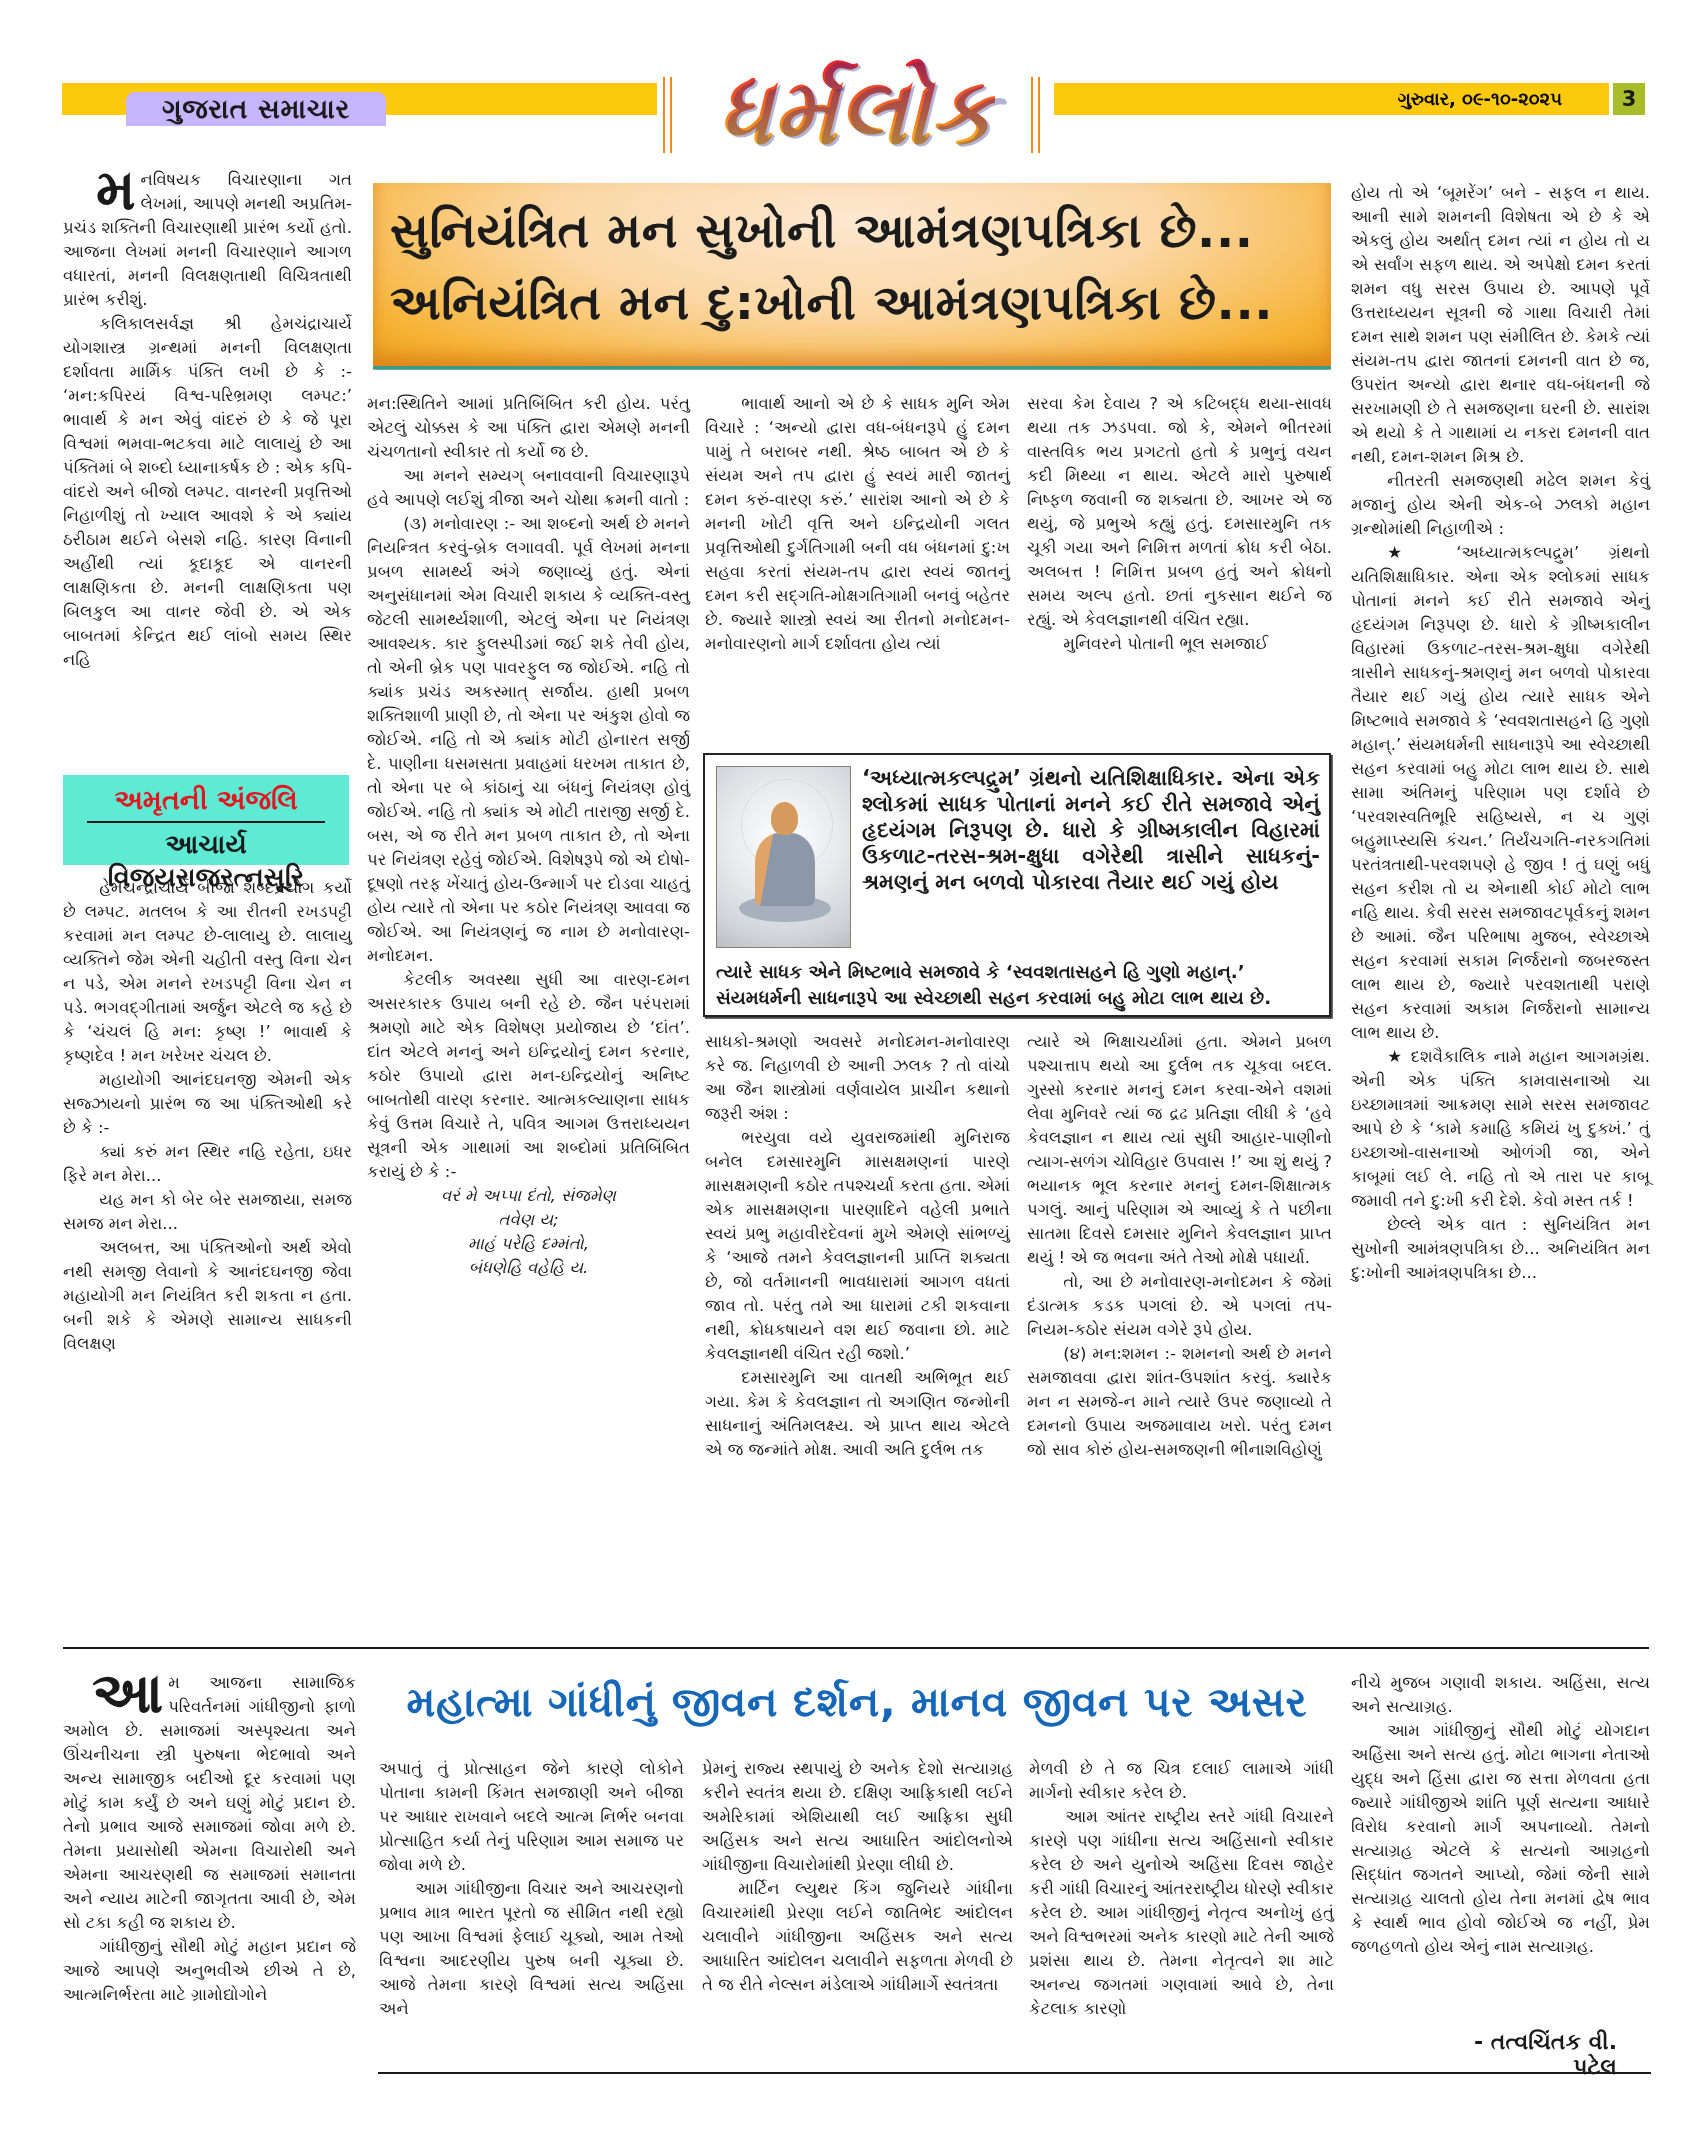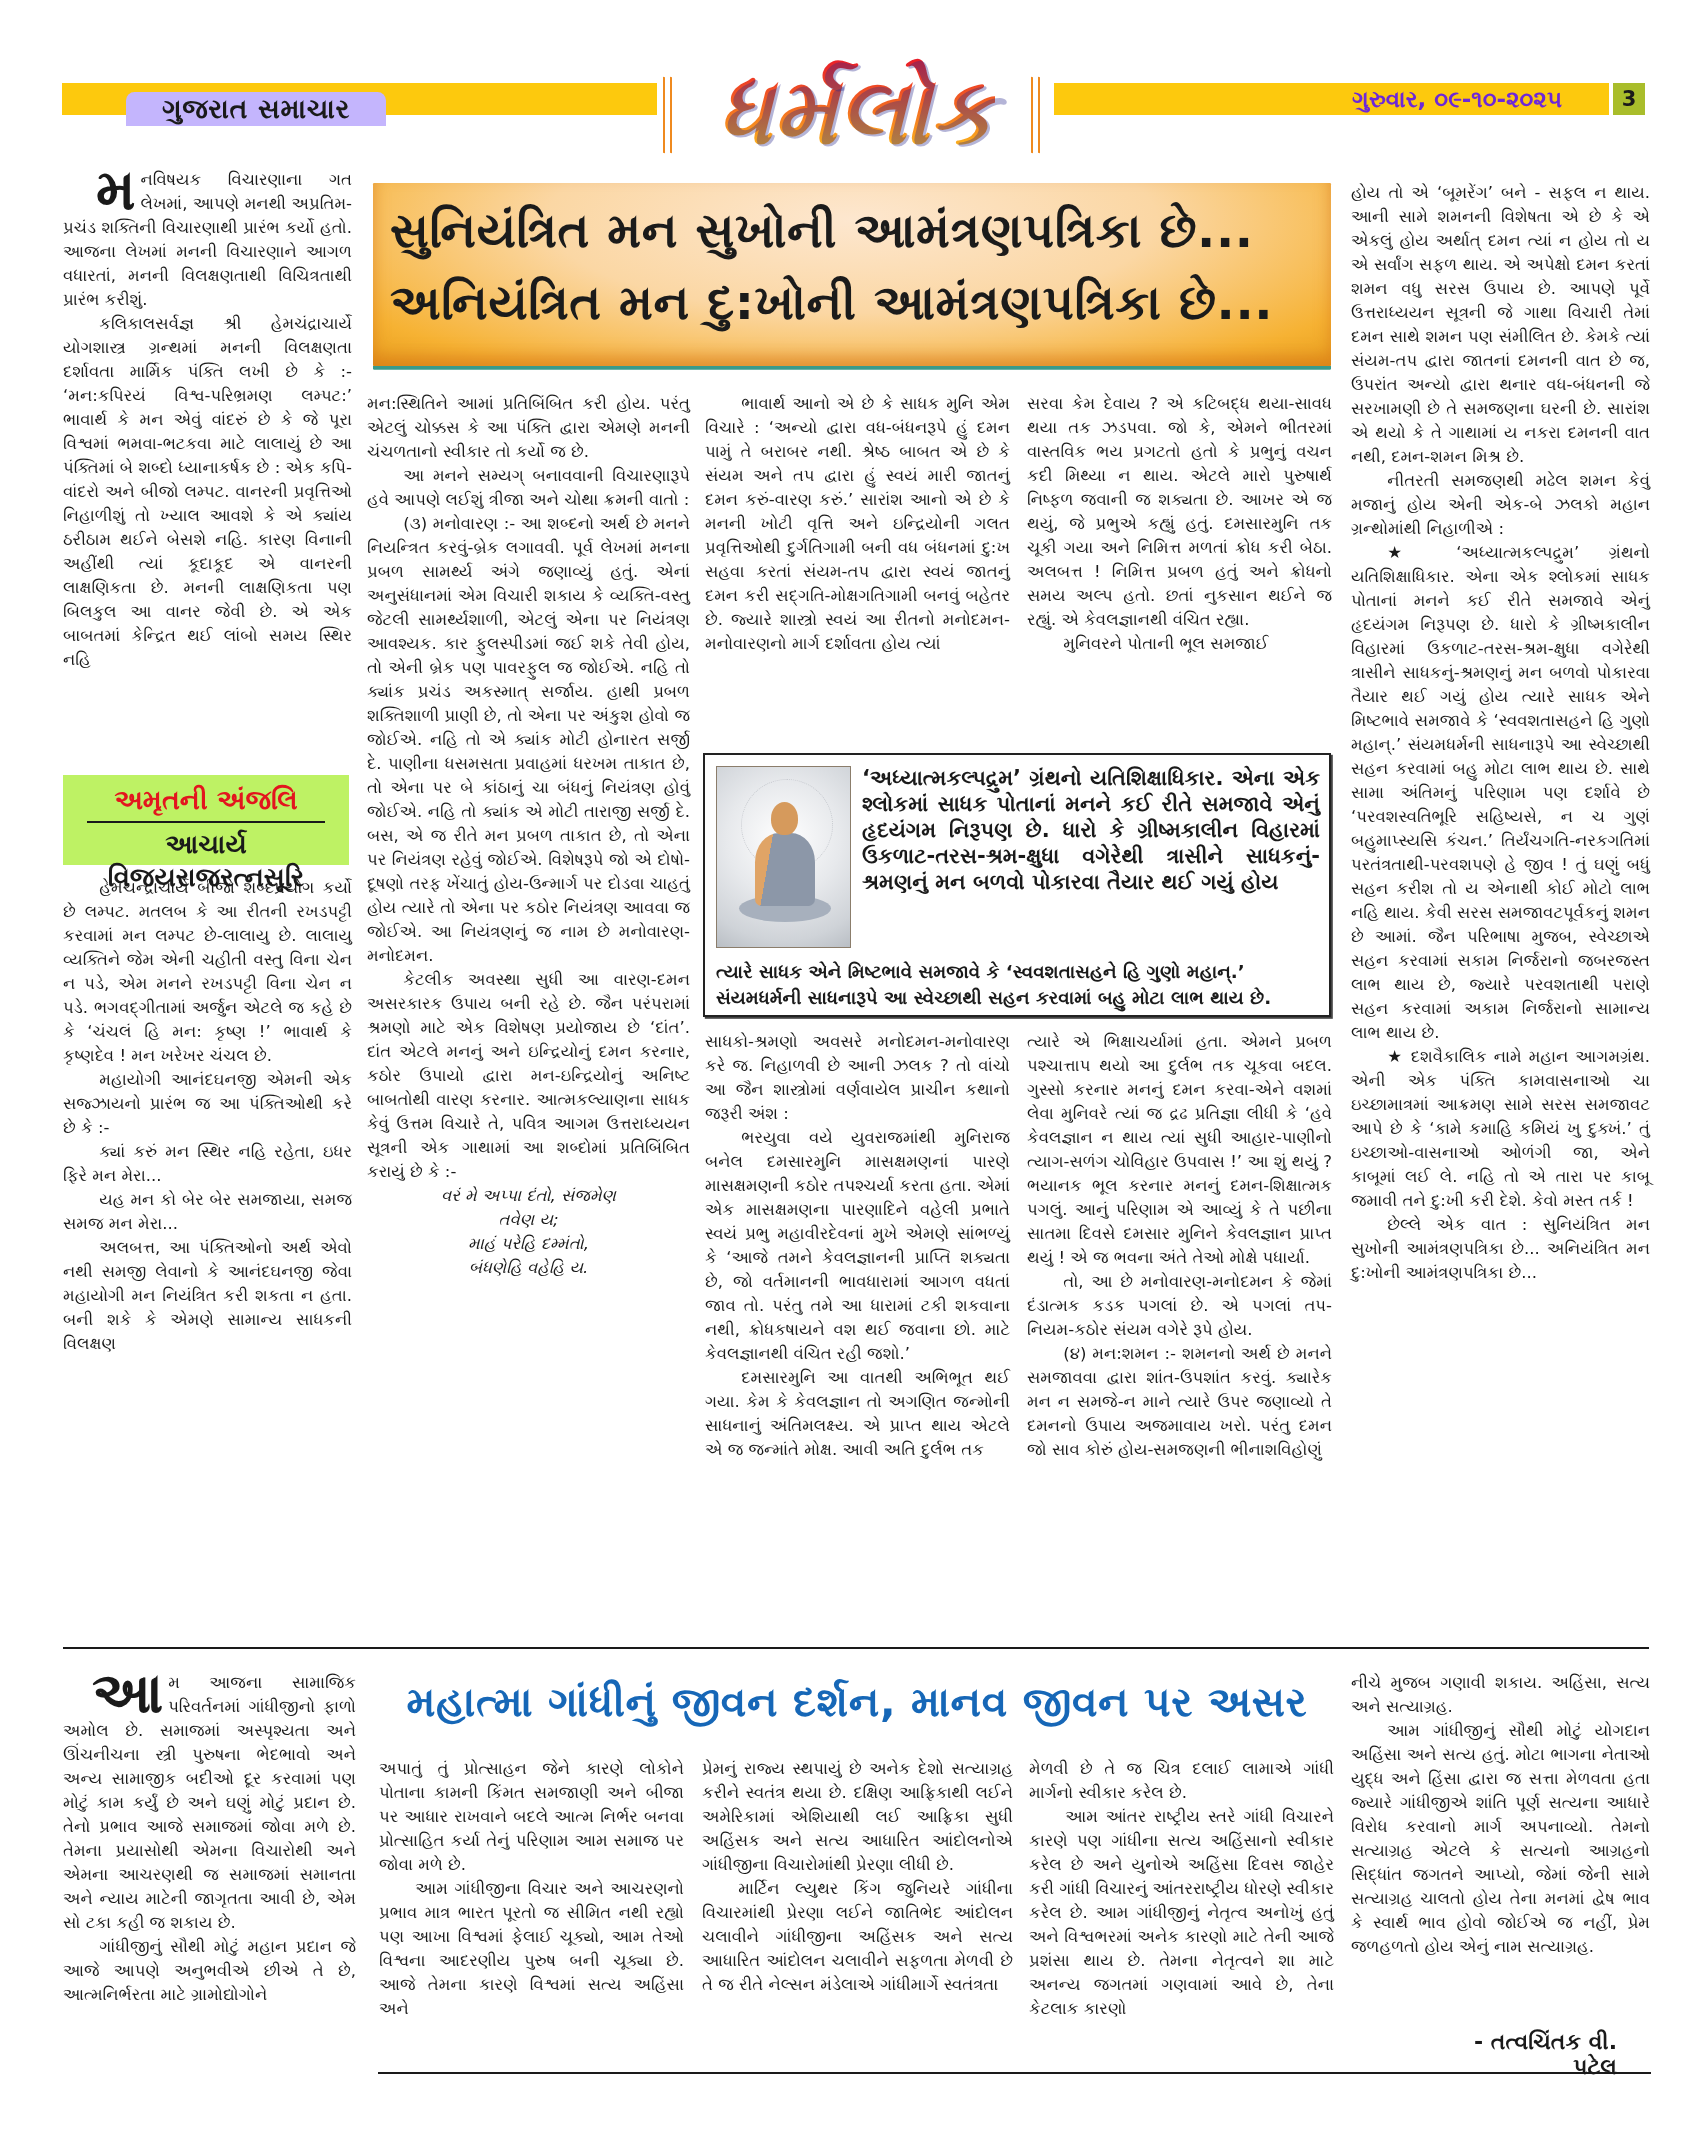--- a/index.html
+++ b/index.html
@@ -6,22 +6,22 @@
   html, body { width: 1708px; height: 2151px; background: #ffffff; overflow: hidden; }
   body { position: relative; font-family: "DejaVu Sans", sans-serif; color: #1a1a1a; }
 
   
   .mast-bar { position: absolute; top: 83px; height: 32px; background: #fdc90d; }
   .mast-bar.left { left: 62px; width: 595px; }
   .mast-bar.right { left: 1054px; width: 555px; }
   .paper-name { position: absolute; left: 126px; top: 92px; width: 260px; height: 34px; background: #c4b5fd;
     border-radius: 8.5px 8.5px 0 0; font-weight: bold; font-size: 27px; line-height: 34px; text-align: center;
     letter-spacing: 0.6px; color: #1a1a1a; }
-  .mast-date { position: absolute; right: 146px; top: 83px; height: 32px; line-height: 32px; font-size: 23px;
-    font-weight: bold; color: #6d28d9; }
+  .mast-date { position: absolute; right: 146px; top: 83px; height: 32px; line-height: 32px; font-size: 18px;
+    font-weight: bold; color: #000000; }
   .page-num { position: absolute; left: 1613px; top: 83px; width: 32px; height: 32px; background: #a9bd2b;
     color: #1a1a1a; font-weight: bold; font-size: 21px; line-height: 32px; text-align: center; }
   .pillar { position: absolute; top: 77px; width: 2.4px; height: 76px; background: #ef8a1f; transform: skewY(10deg); }
   .logo { position: absolute; left: 702px; top: 56px; width: 293px; height: 116px; font-family: "DejaVu Serif", serif;
     font-weight: bold; font-style: italic; font-size: 92px; line-height: 110px; text-align: right;
     background: linear-gradient(180deg, #e9182a 0%, #f36c22 45%, #ffe11a 100%);
     -webkit-background-clip: text; background-clip: text; color: transparent;
     text-shadow: 2.4px 2.4px 0 rgba(40,40,140,0.35); }
 
   
@@ -34,21 +34,21 @@
 
   
   .col { position: absolute; font-size: 16.5px; line-height: 24px; text-align: justify; }
   .col p { text-indent: 2.2em; }
   .col p.noindent { text-indent: 0; }
   .col p.center { text-align: center; text-indent: 0; font-style: italic; }
   .dropcap { float: left; font-weight: 900; font-size: 56px; line-height: 43px; margin: 0 4.9px 0 33px; }
   .rule { position: absolute; height: 2.4px; background: #1a1a1a; }
 
   
-  .byline-box { position: absolute; left: 63px; top: 775px; width: 286px; height: 90px; background: #bef264;
+  .byline-box { position: absolute; left: 63px; top: 775px; width: 286px; height: 90px; background: #5eead4;
     text-align: center; padding-top: 7.3px; }
   .byline-title { color: #e3151e; font-weight: bold; font-size: 27px; line-height: 35px; }
   .byline-sep { width: 238px; height: 1.8px; background: #1a1a1a; margin: 3.7px auto 4.9px; }
   .byline-author { font-weight: bold; font-size: 26px; line-height: 33px; }
 
   
   .quote-box { position: absolute; left: 703px; top: 753px; width: 628px; height: 264px; border: 2.4px solid #222;
     box-shadow: 1.8px 1.8px 0 #444; background: #fff; }
   .quote-img { position: absolute; left: 11px; top: 11px; width: 135px; height: 182px; border: 1.2px solid #8b7d6b;
     background: radial-gradient(circle at 50% 40%, #ffffff 0%, #e7e9ec 45%, #cfd3d8 80%, #b9bec4 100%); overflow: hidden; }

